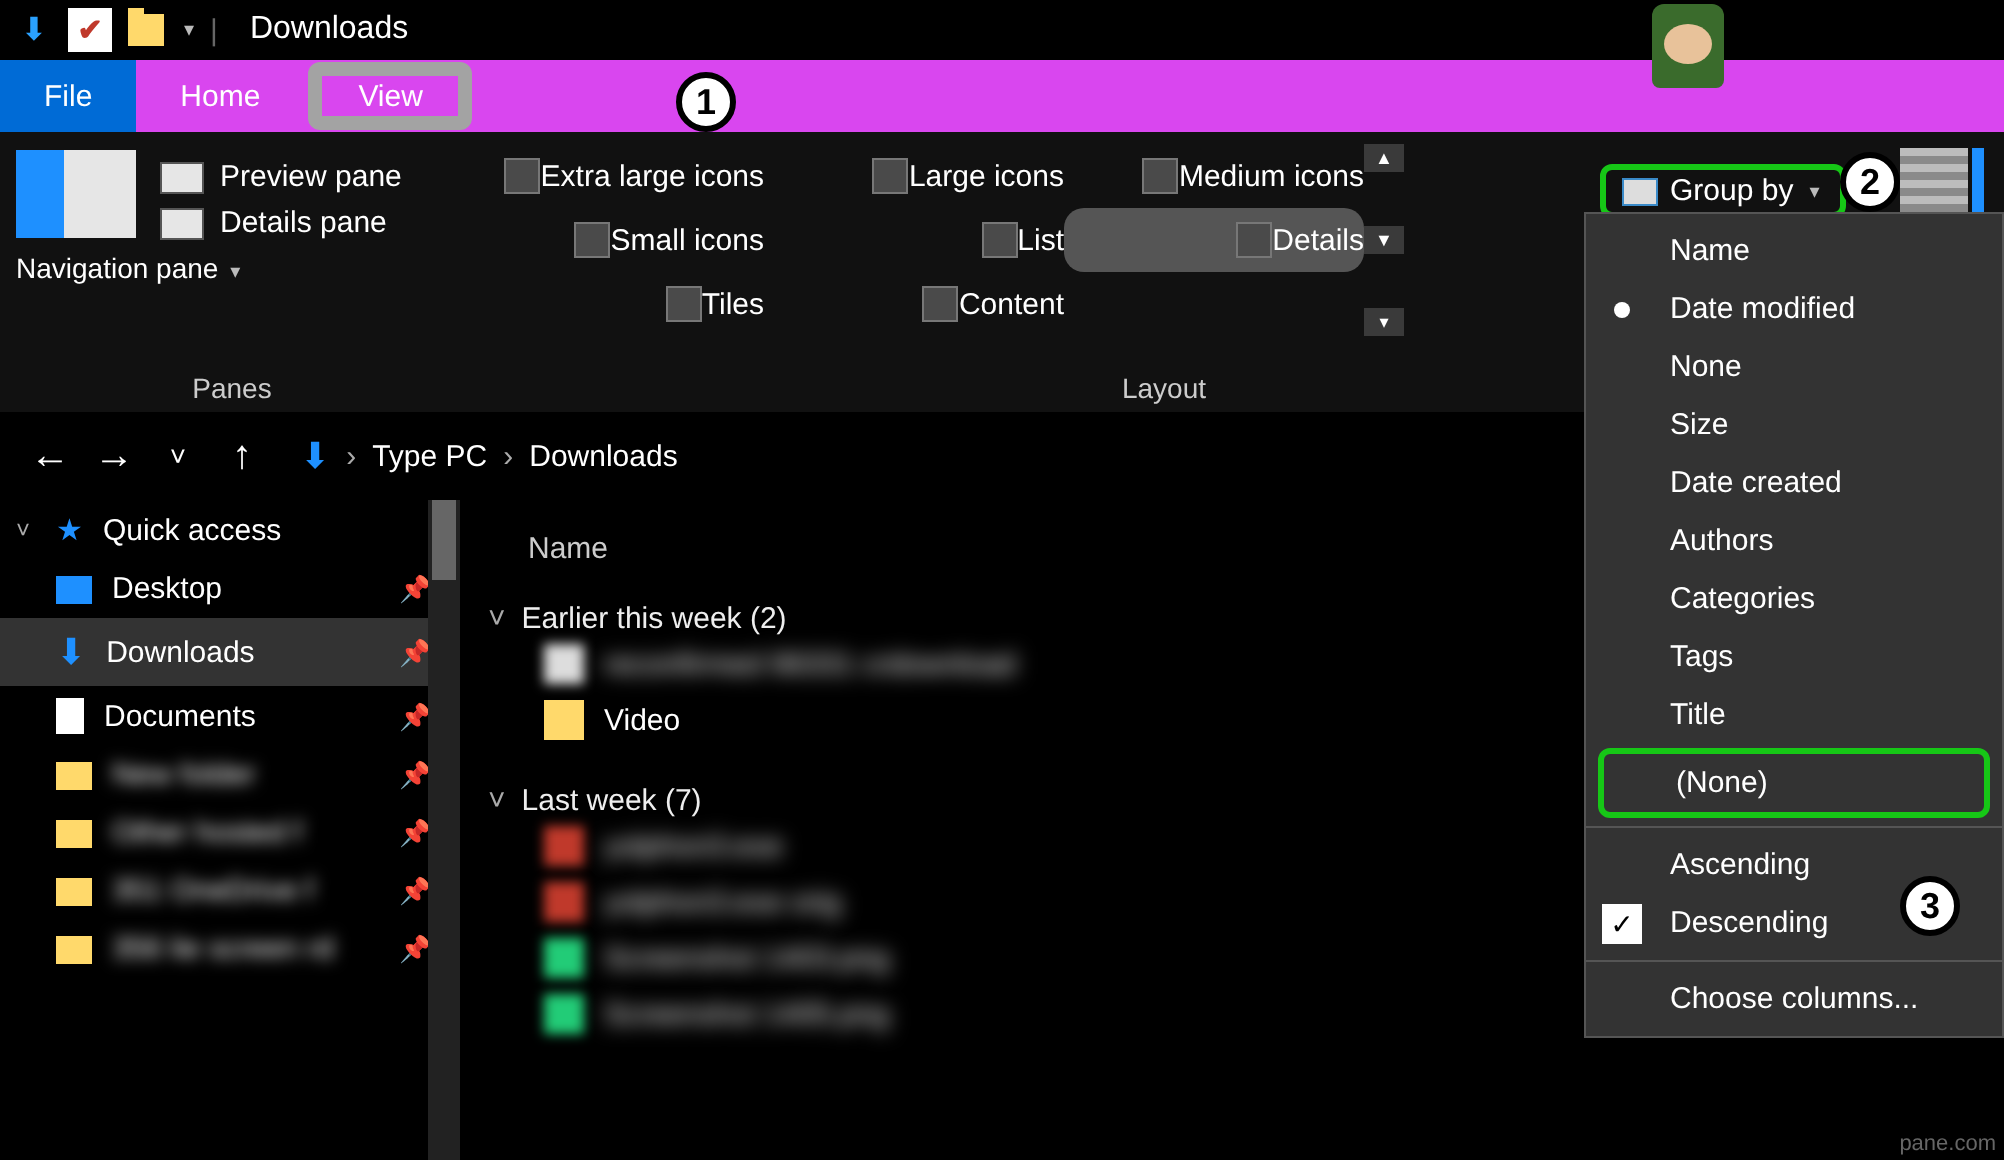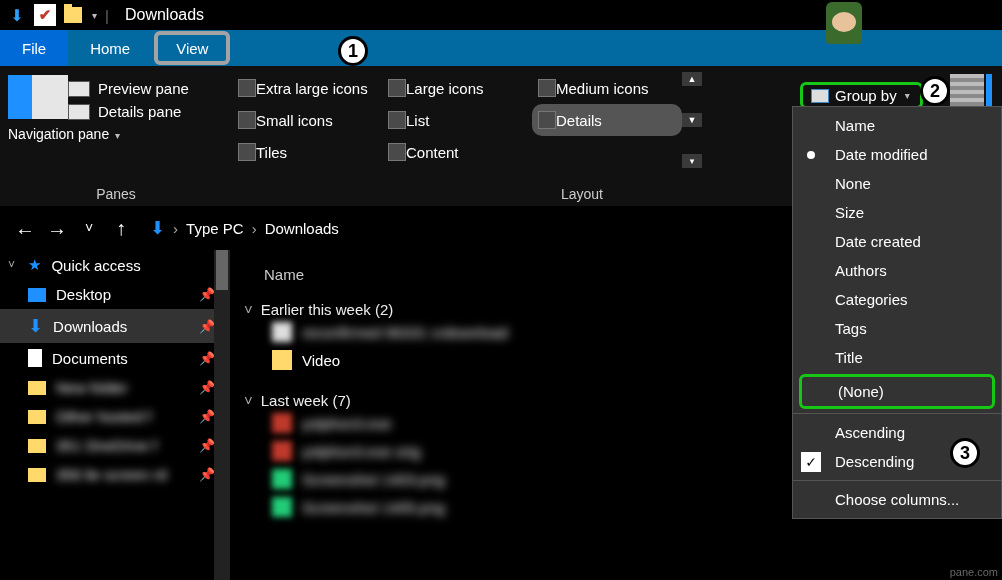--- a/index.html
+++ b/index.html
@@ -10,43 +10,43 @@
     font-size: 15px; overflow: hidden; position: relative;
   }
   .titlebar { display:flex; align-items:center; height:30px; background:#000; padding-left:6px; gap:6px;}
   .titlebar .sq { width:22px; height:22px; background:#000; display:flex; align-items:center; justify-content:center;}
   .arrowdown { color:#2aa1ff; font-size:16px;}
   .folder-mini { width:18px; height:16px; background:#ffd96b; position:relative;}
   .folder-mini:before { content:""; position:absolute; top:-3px; left:0; width:8px; height:3px; background:#ffd96b;}
   .title { margin-left:10px; font-size:16px; }
   .tri { font-size:10px; color:#bbb; margin:0 2px;}
 
-  .tabs { display:flex; height:36px; align-items:stretch; background:#0369a1;text-align:center;}
+  .tabs { display:flex; height:36px; align-items:stretch; background:#d946ef;text-align:center;}
   .tab { padding:6px 22px; color:#fff; display:flex; align-items:center;}
   .tab-file { background:#006bd6; }
-  .tab-view { border:4px solid #a3a3a3; border-radius:6px; padding:4px 18px; margin:1px 2px;}
+  .tab-view { border:7px solid #a3a3a3; border-radius:6px; padding:4px 18px; margin:1px 2px;}
 
   .badge { position:absolute; width:30px; height:30px; border-radius:50%; background:#fff; color:#000; border:3px solid #000; font-weight:bold; display:flex; align-items:center; justify-content:center; font-size:18px;}
   .badge1 { top:36px; left:338px;}
   .badge2 { top:76px; left:920px;}
   .badge3 { top:438px; left:950px;}
 
   .ribbon { display:flex; background:#111; height:140px;}
   .panes { width:232px; padding:8px 8px 0 8px; display:flex; flex-direction:column;}
-  .panes-row1 { display:flex; align-items:center; gap:0;}
+  .panes-row1 { display:flex; align-items:center; gap:12px;}
   .navicon { width:60px; height:44px; background:#e6e6e6; position:relative; display:flex;}
   .navicon:before{content:"";width:24px;height:44px;background:#1e90ff;}
   .mini-ico { width:22px; height:16px; background:#e6e6e6; border:1px solid #555;}
   .pane-item { display:flex; align-items:center; gap:8px; margin-top:6px;}
   .nav-label { margin-top:6px; font-size:14px; }
   .group-title { color:#ccc; text-align:center; margin-top:auto; padding-bottom:4px; font-size:14px;}
 
   .layout { flex:1; padding:6px 0 0 0; position:relative; display:flex; flex-direction:column;}
   .layout-grid { display:grid; grid-template-columns: 150px 150px 150px 20px; grid-auto-rows: 32px; gap:0; }
-  .litem { display:flex; align-items:center; gap:0; padding-left:6px;}
+  .litem { display:flex; align-items:center; gap:0; padding-left:6px;justify-content:flex-end;}
   .litem .ico { width:18px; height:18px; background:#4a4a4a; border:1px solid #777;}
   .litem.selected { background:#555;border-radius:10px;}
   .scroll { display:flex; flex-direction:column; justify-content:space-between;}
   .sbtn { height:14px; background:#3a3a3a; display:flex; align-items:center; justify-content:center; font-size:9px;}
 
   .sort { width:70px; display:flex; flex-direction:column; align-items:center; padding-top:8px;}
   .sort .sico { width:34px; height:40px; background:repeating-linear-gradient(#bcbcbc,#bcbcbc 4px,#8a8a8a 4px,#8a8a8a 8px); position:relative;}
   .sort .sico:after{content:"";position:absolute;right:-8px;top:0;width:6px;height:40px;background:#1e90ff;}
 
   .groupbtn { position:absolute; top:82px; left:800px; display:flex; align-items:center; gap:6px; border:3px solid #16c716; border-radius:6px; padding:2px 8px;}

